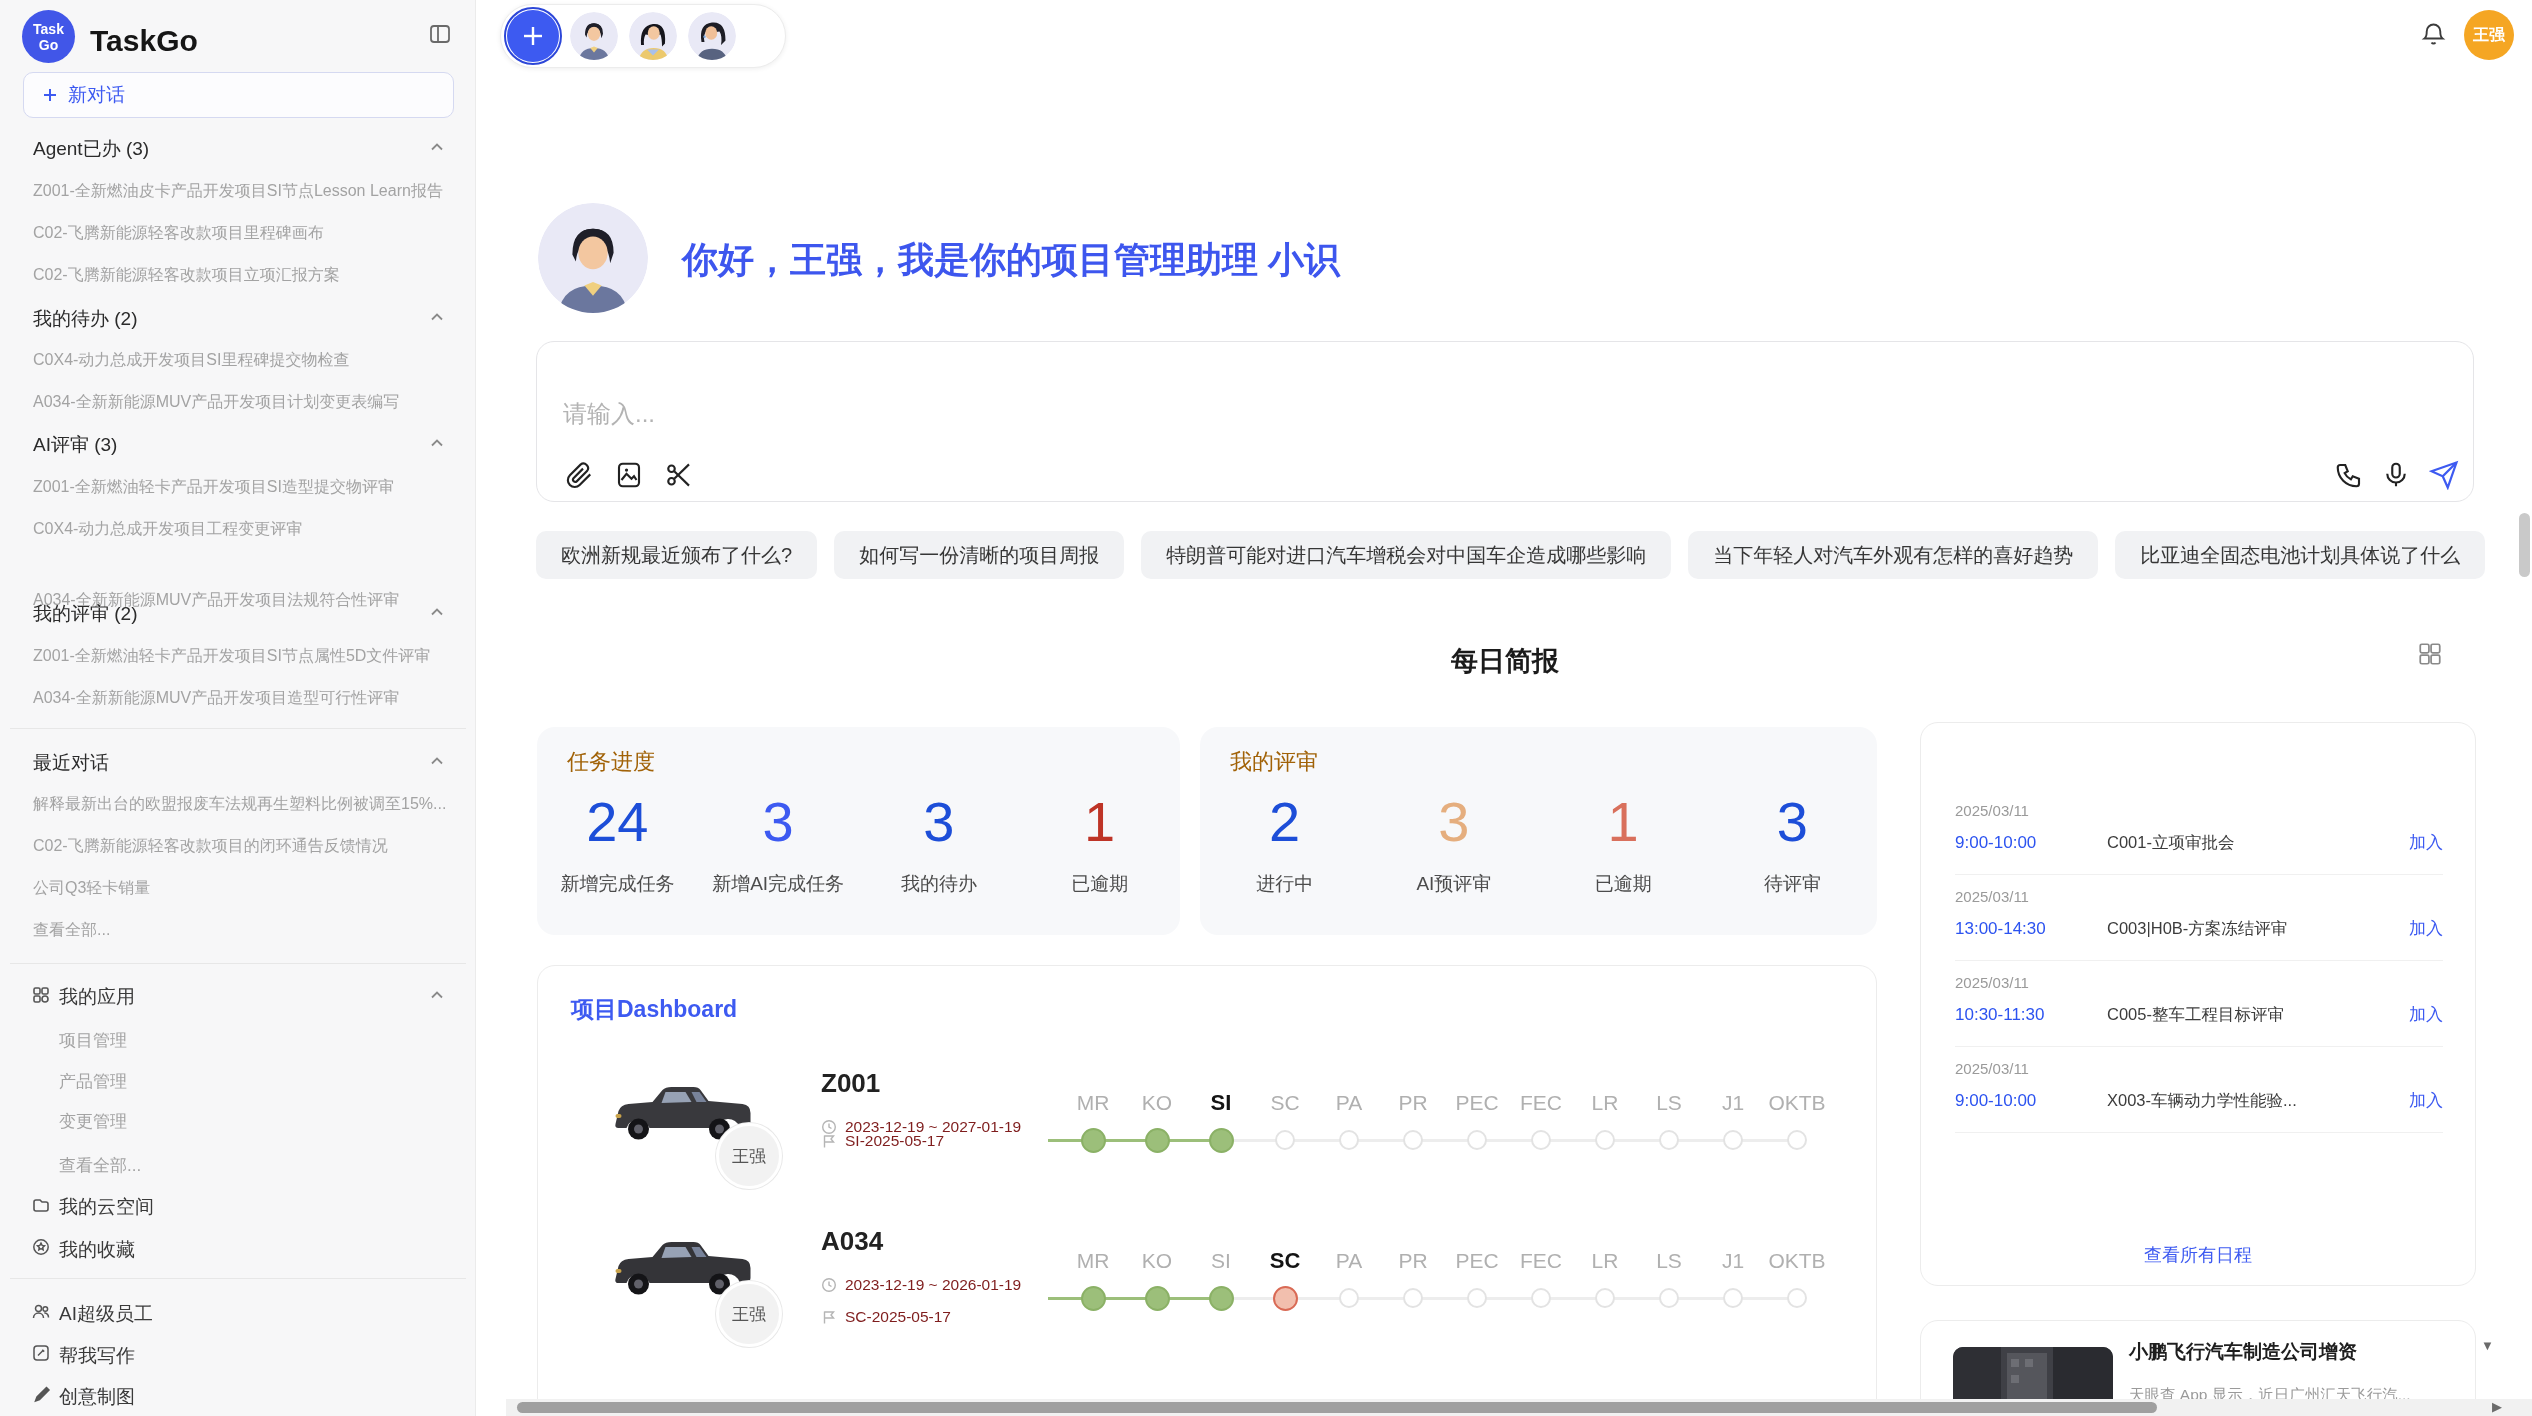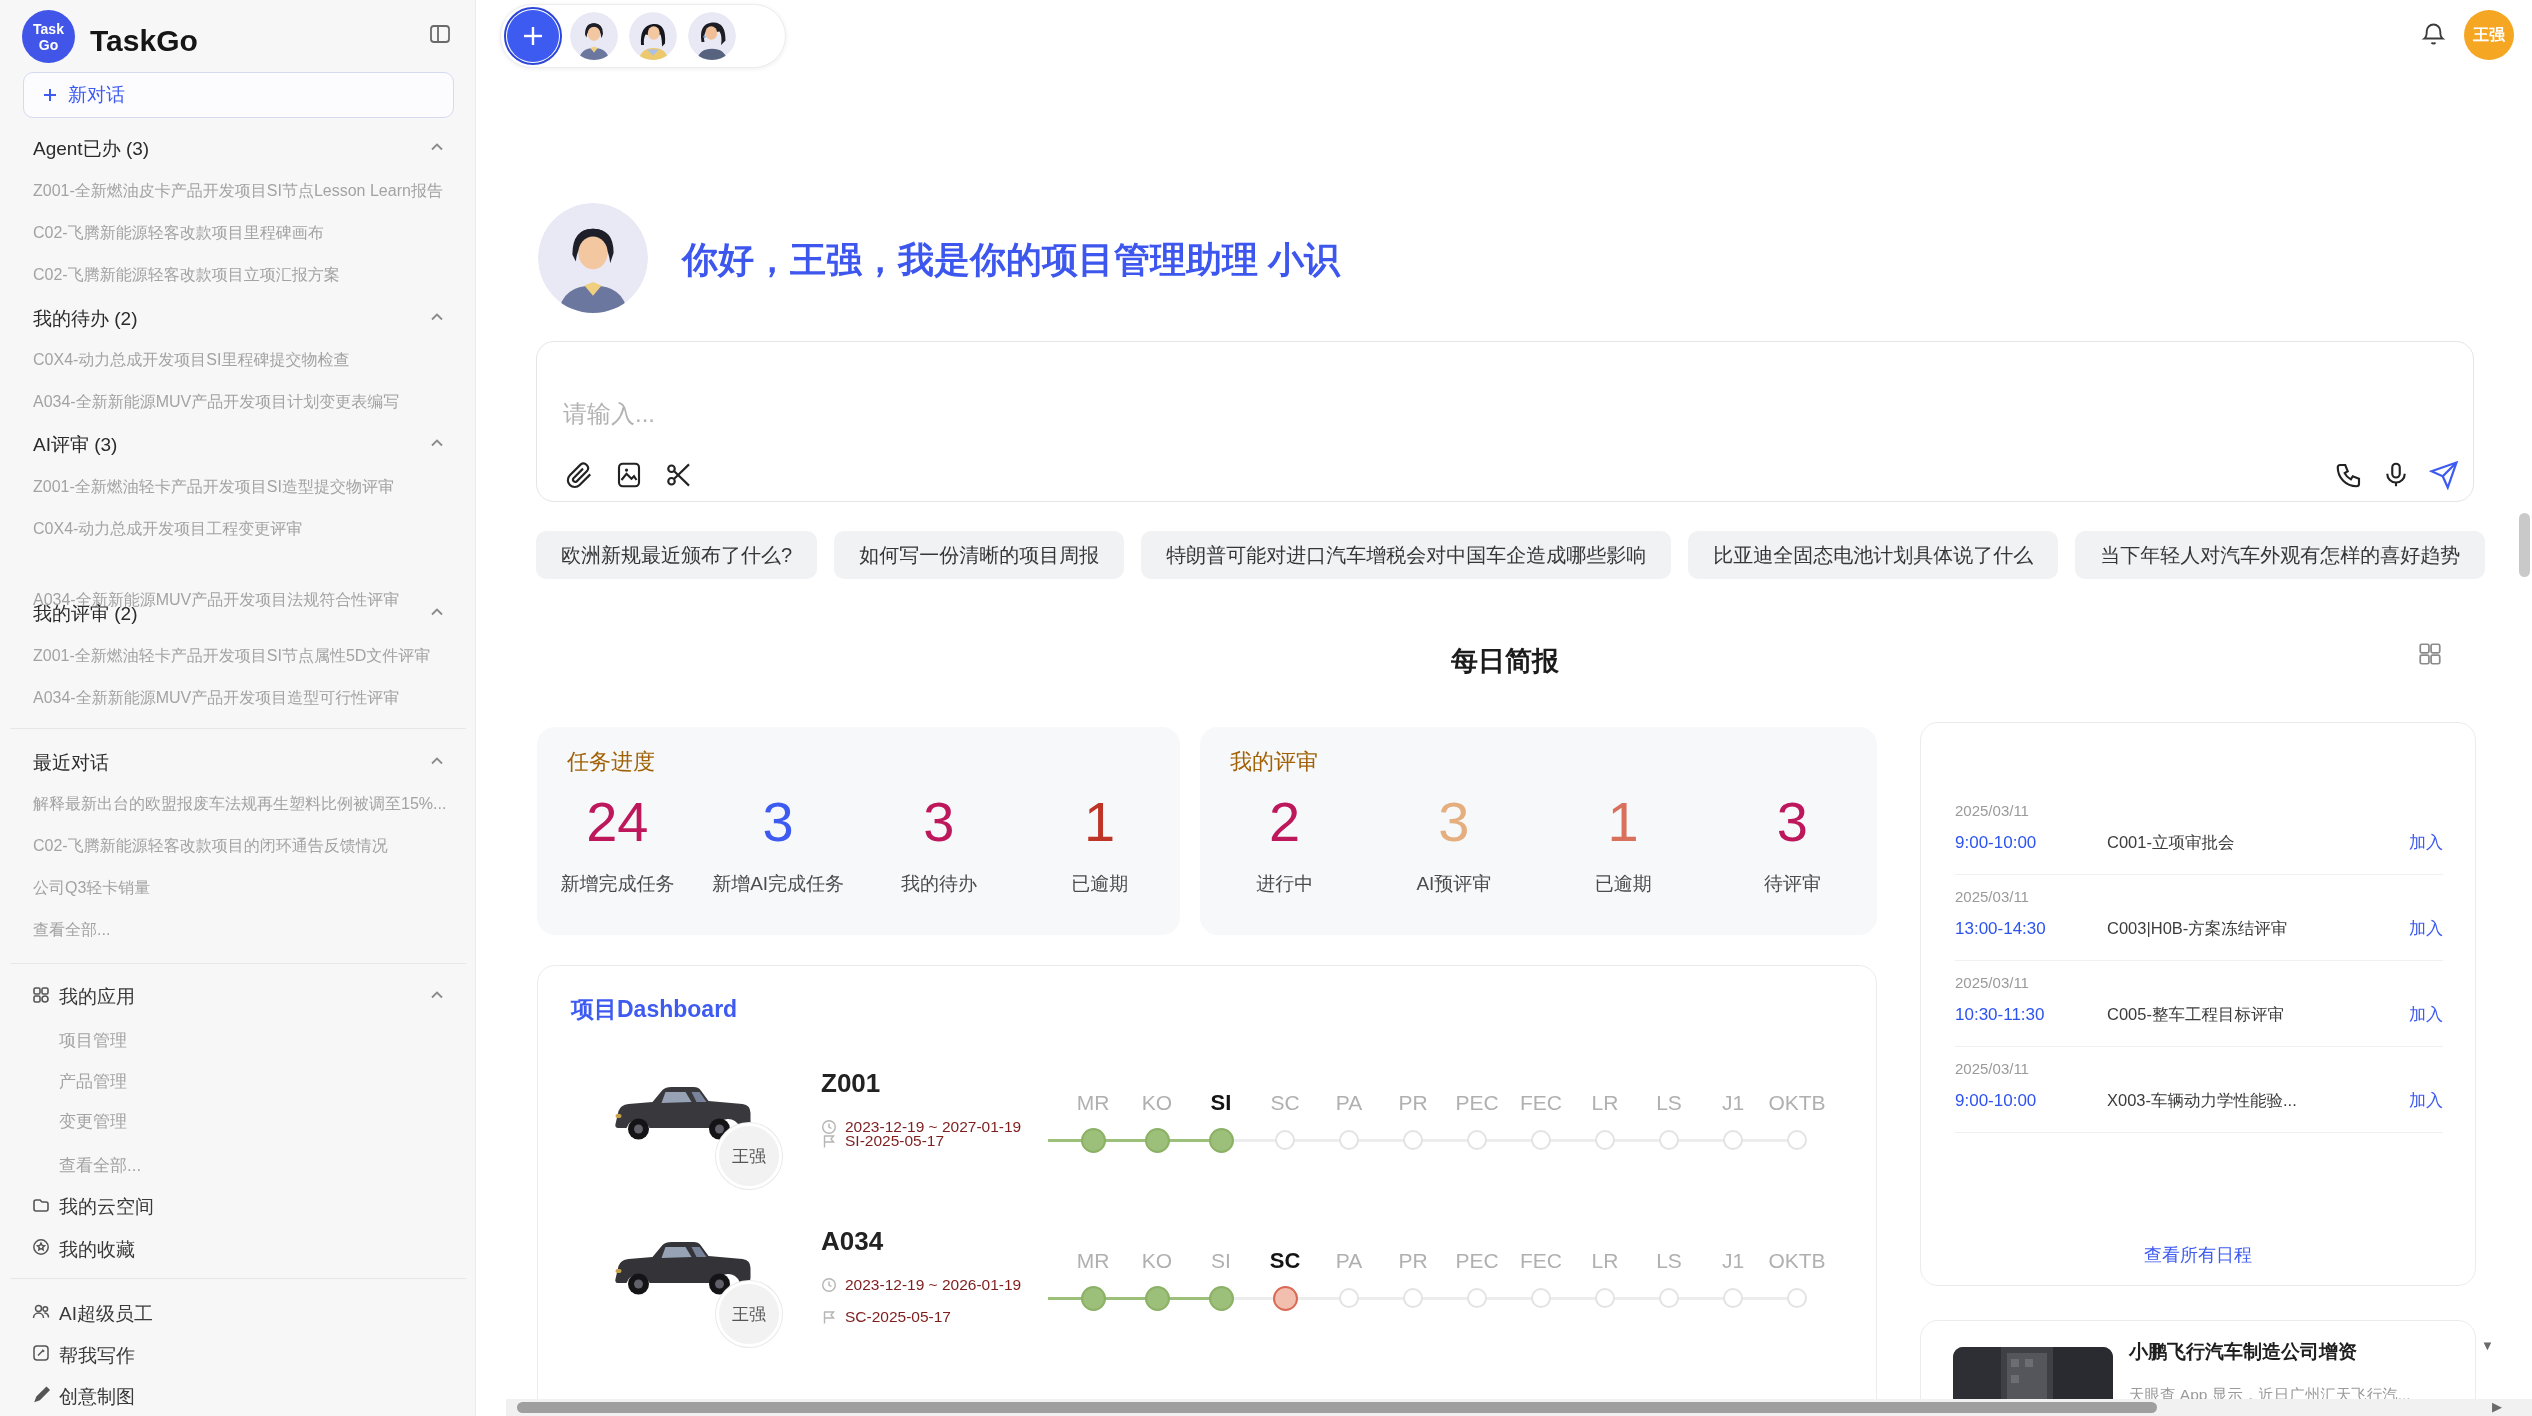--- a/index.html
+++ b/index.html
@@ -61,21 +61,21 @@
 
   
   .briefing-title { position:absolute; left:536px; top:643px; width:1938px; text-align:center;
     font-size:27px; font-weight:bold; color:#1b1b1b; }
   .layout-icon { position:absolute; left:2417px; top:641px; cursor:pointer; }
   .stat-card { position:absolute; top:727px; height:208px; background:#f7f8fa; border-radius:18px; }
   .stat-card .sc-title { position:absolute; left:30px; top:20px; font-size:22px; color:#a16207; }
   .stat-row { position:absolute; left:0; top:60px; width:100%; display:flex; }
   .stat { flex:1; text-align:center; }
   .stat .val { font-size:56px; font-weight:500; line-height:70px; }
-  .stat .val[data-tone="dark"]   { color:#be185d; }
+  .stat .val[data-tone="dark"]   { color:#1d4ed8; }
   .stat .val[data-tone="blue"]   { color:#3d5af1; }
   .stat .val[data-tone="red"]    { color:#be3426; }
   .stat .val[data-tone="orange"] { color:#e5ae7e; }
   .stat .val[data-tone="salmon"] { color:#d9705c; }
   .stat .lbl { font-size:19px; color:#4c4c4c; margin-top:14px; }
 
   
   .dash { position:absolute; left:537px; top:965px; width:1340px; height:460px;
     background:#fff; border:1.5px solid #ececec; border-radius:18px; overflow:hidden; }
   .dash-title { position:absolute; left:33px; top:28px; font-size:23px; font-weight:bold; color:#3d5af1; }
@@ -369,22 +369,22 @@
         <path d="M22 2L11 13"></path>
         <path d="M22 2l-7 20-4-9-9-4z"></path>
       </svg>
   </div>
 </div>
 
 <div class="chips">
   <div class="chip">欧洲新规最近颁布了什么?</div>
   <div class="chip">如何写一份清晰的项目周报</div>
   <div class="chip">特朗普可能对进口汽车增税会对中国车企造成哪些影响</div>
+  <div class="chip">当下年轻人对汽车外观有怎样的喜好趋势</div>
   <div class="chip">比亚迪全固态电池计划具体说了什么</div>
-  <div class="chip">当下年轻人对汽车外观有怎样的喜好趋势</div>
 </div>
 
 <div class="briefing-title">每日简报</div>
 <div class="layout-icon">
   <svg width="26" height="26" viewBox="0 0 24 24" fill="none" stroke="#8a8a8a" stroke-width="1.6">
       <rect x="3" y="3" width="8" height="8" rx="1.5"></rect>
       <rect x="13" y="3" width="8" height="8" rx="1.5"></rect>
       <rect x="3" y="13" width="8" height="8" rx="1.5"></rect>
       <rect x="13" y="13" width="8" height="8" rx="1.5"></rect>
     </svg>

